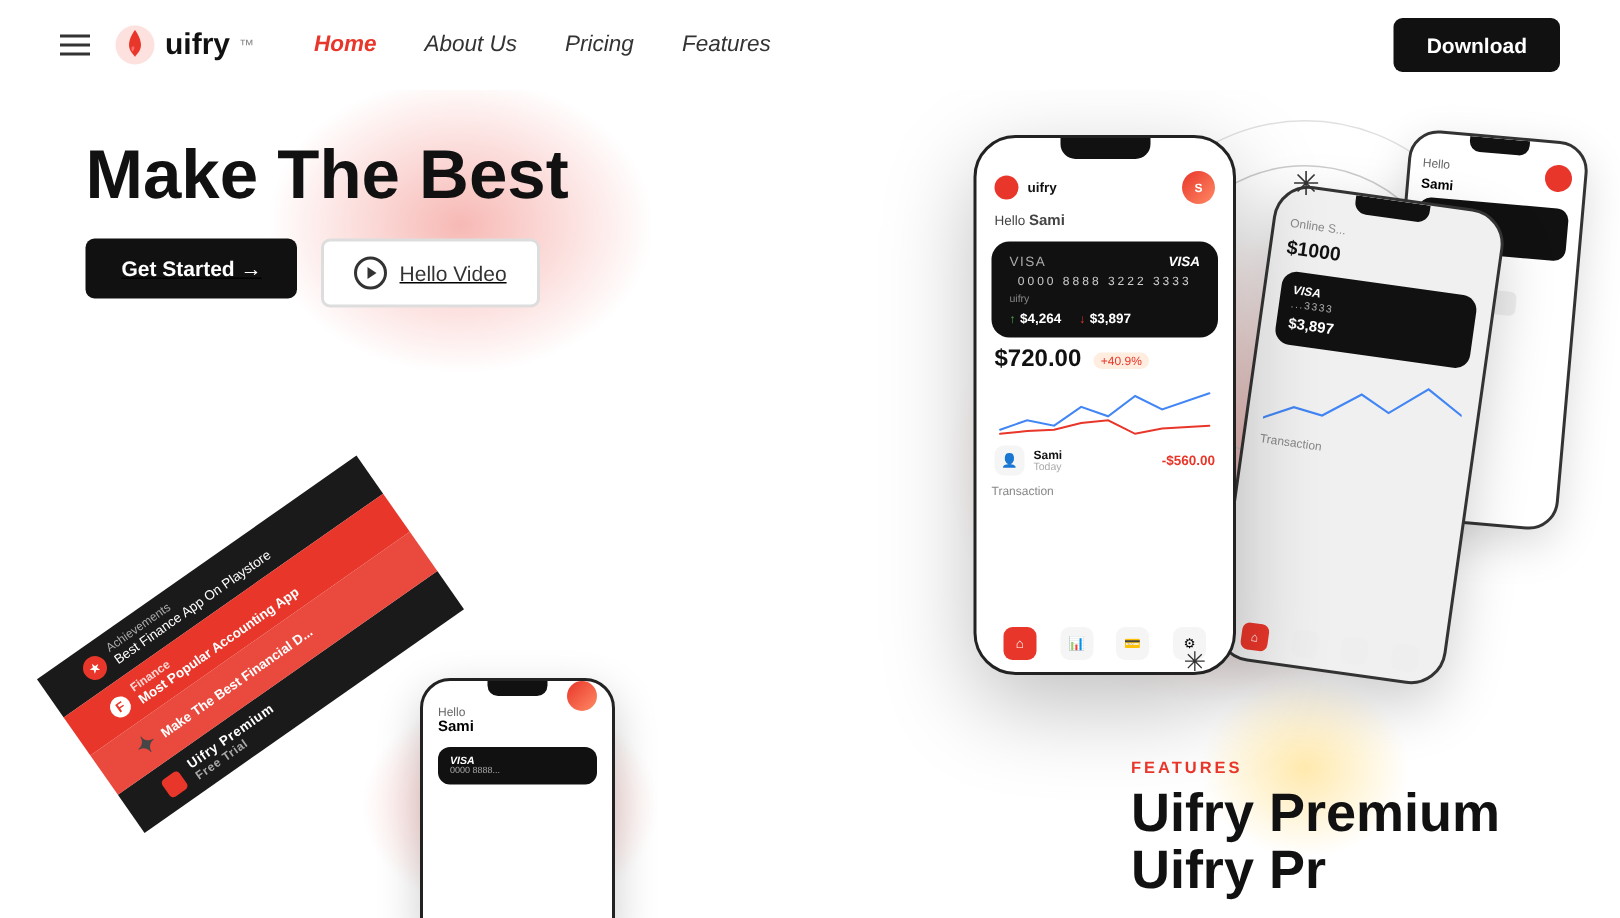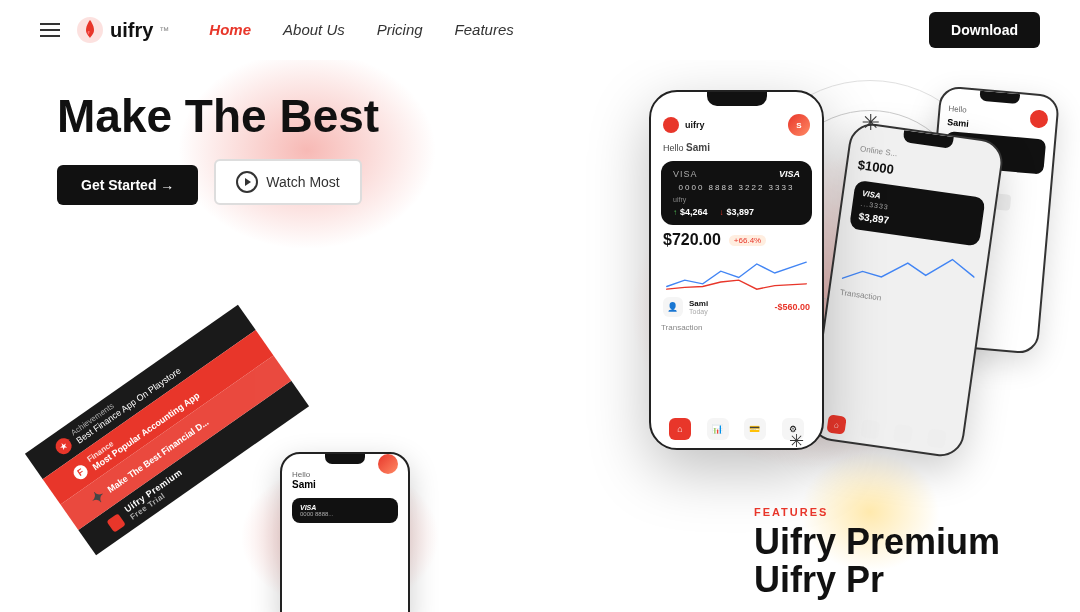--- a/index.html
+++ b/index.html
@@ -122,23 +122,24 @@
       color: #666;
       line-height: 1.6;
       max-width: 400px;
       position: relative;
       z-index: 3;
       margin-bottom: 28px;
     }
     .hero-buttons {
       display: flex;
       gap: 16px;
-      align-items: flex-end;
+      align-items: flex-start;
       position: relative;
       z-index: 3;
+      text-decoration: underline;
     }
     .btn-get-started {
       background: #111;
       color: #fff;
       border: none;
       padding: 12px 24px;
       border-radius: 6px;
       font-size: 14px;
       font-weight: 600;
       cursor: pointer;
@@ -718,21 +719,21 @@
 
   <div class="hero-left">
     <div class="red-blob-left"></div>
     <h1 class="hero-title">
       <span>Make The Best</span><br>
     </h1>
     <div class="hero-buttons">
       <button class="btn-get-started">Get Started →</button>
       <button class="btn-watch-video">
         <div class="play-circle"></div>
-        <span>Watch Most</span>
+        <span>Hello Video</span>
       </button>
     </div>
 
     <div class="banner-strip">
 
       <div class="achievement-strip">
         <div class="badge-icon">★</div>
         <div>
           <div class="label">Achievements</div>
           <div style="font-size:9px;">Best Finance App On Playstore</div>
@@ -802,21 +803,21 @@
             <div class="balance-item">
               <span class="balance-arrow-down">↓</span>
               <span class="balance-amount">$3,897</span>
             </div>
           </div>
         </div>
 
         <div class="sami-balance">
           <div style="display:flex;align-items:center;gap:8px;">
             <span class="sami-amount">$720.00</span>
-            <span class="sami-change">+66.4%</span>
+            <span class="sami-change">+40.9%</span>
           </div>
         </div>
 
         <div class="chart-area">
           <svg class="mini-chart" viewBox="0 0 155 40">
             <polyline points="0,35 20,28 40,32 60,18 80,25 100,10 120,20 155,8" fill="none" stroke="#4285f4" stroke-width="1.5" stroke-linecap="round"></polyline>
             <polyline points="0,38 20,36 40,35 60,30 80,28 100,38 120,34 155,32" fill="none" stroke="#e8362a" stroke-width="1.5" stroke-linecap="round"></polyline>
           </svg>
         </div>
 

